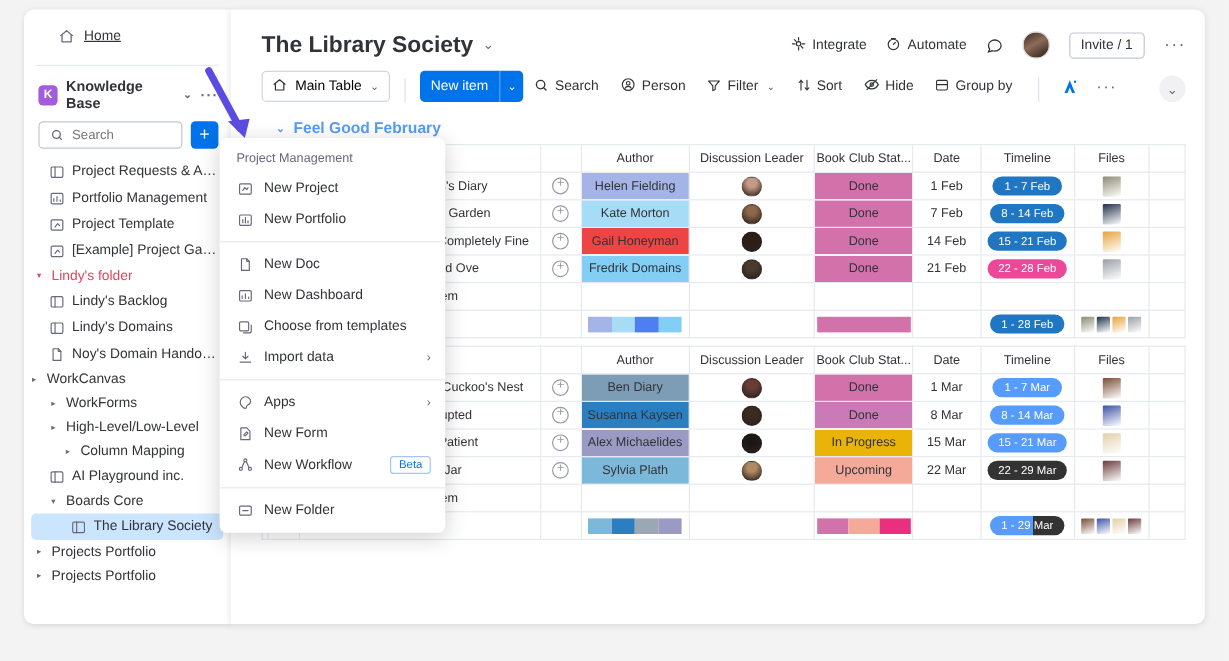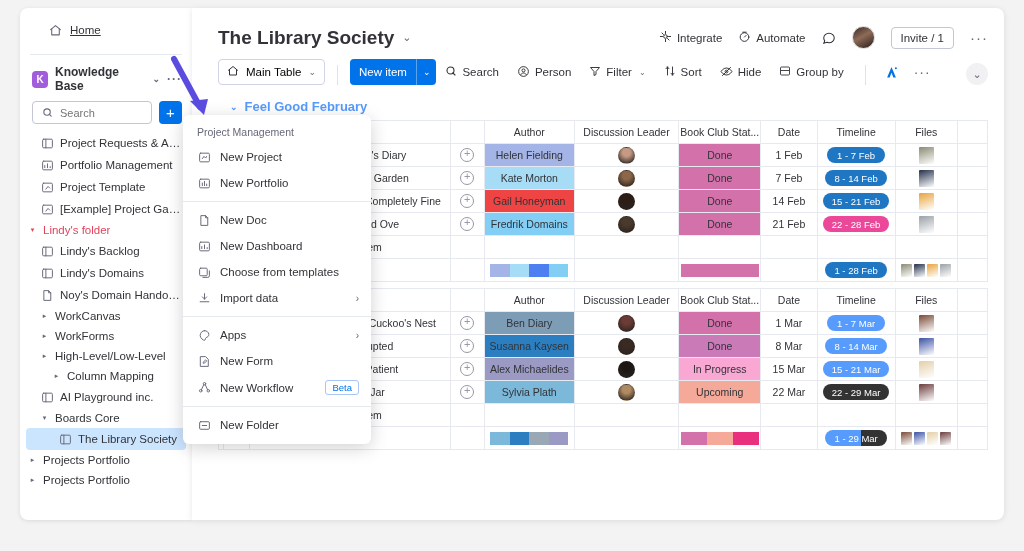--- a/index.html
+++ b/index.html
@@ -351,21 +351,21 @@
         </div>
         <div class="tree-item" style="padding-left: 20px;">
           <span class="sb-icon">
             <svg width="13" height="13" viewBox="0 0 24 24" fill="none" stroke="#676879" stroke-width="1.8" stroke-linecap="round" stroke-linejoin="round">
               <path d="M6 3h8l4 4v14H6z"></path>
               <path d="M14 3v4h4"></path>
             </svg>
           </span>
           <span class="tree-label">Noy's Domain Handover</span>
         </div>
-        <div class="tree-item" style="padding-left: 20px;">
+        <div class="tree-item" style="padding-left: 4px;">
           <span class="arrow">▸</span>
           <span class="tree-label">WorkCanvas</span>
         </div>
         <div class="tree-item" style="padding-left: 20px;">
           <span class="arrow">▸</span>
           <span class="tree-label">WorkForms</span>
         </div>
         <div class="tree-item" style="padding-left: 20px;">
           <span class="arrow">▸</span>
           <span class="tree-label">High-Level/Low-Level</span>
@@ -687,21 +687,21 @@
                 <td class="c-file"><span class="file-thumb" style="background:linear-gradient(160deg,#3b52a4,#ffffff40)"></span></td>
                 <td class="noborder c-pad"></td>
               </tr>
               <tr>
                 <td class="grip-cell g2 c-grip" style="background:#4a90d9"></td>
                 <td class="c-chk"><span class="chk"></span></td>
                 <td class="name-cell c-name">The Silent Patient</td>
                 <td class="c-cht"><span class="chat-ico"></span></td>
                 <td class="cell-color c-auth" style="background:#9b9ac4">Alex Michaelides</td>
                 <td class="c-disc"><span class="ava-sm" style="background:radial-gradient(circle at 50% 30%, #1d1713 30%, #2a2420 95%)"></span></td>
-                <td class="cell-color c-stat" style="background:#f9a8d4">In Progress</td>
+                <td class="cell-color c-stat" style="background:#eab308">In Progress</td>
                 <td class="c-date">15 Mar</td>
                 <td class="c-time"><span class="tl-pill" style="background:#579bfc">15 - 21 Mar</span></td>
                 <td class="c-file"><span class="file-thumb" style="background:linear-gradient(160deg,#e3cfa8,#ffffff40)"></span></td>
                 <td class="noborder c-pad"></td>
               </tr>
               <tr>
                 <td class="grip-cell g2 c-grip" style="background:#4a90d9"></td>
                 <td class="c-chk"><span class="chk"></span></td>
                 <td class="name-cell c-name">The Bell Jar</td>
                 <td class="c-cht"><span class="chat-ico"></span></td>

